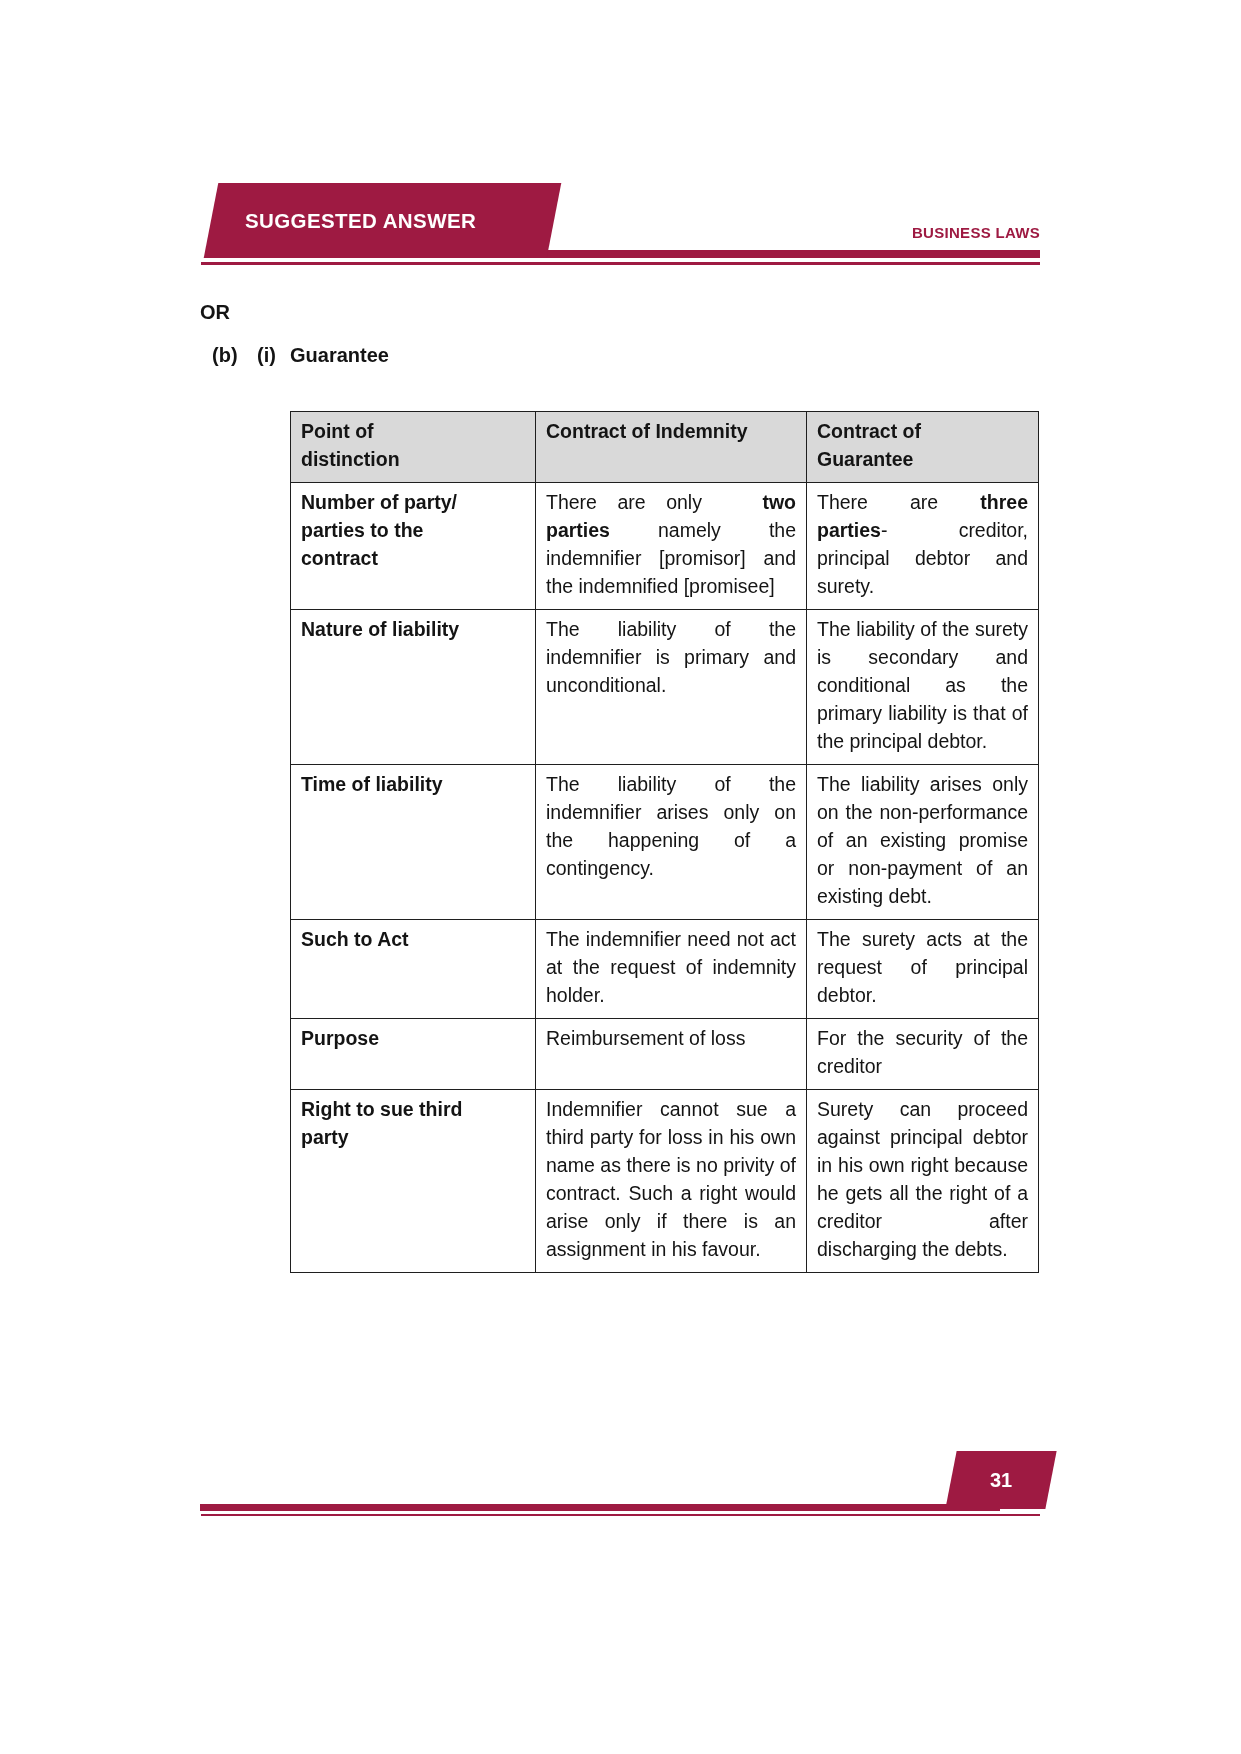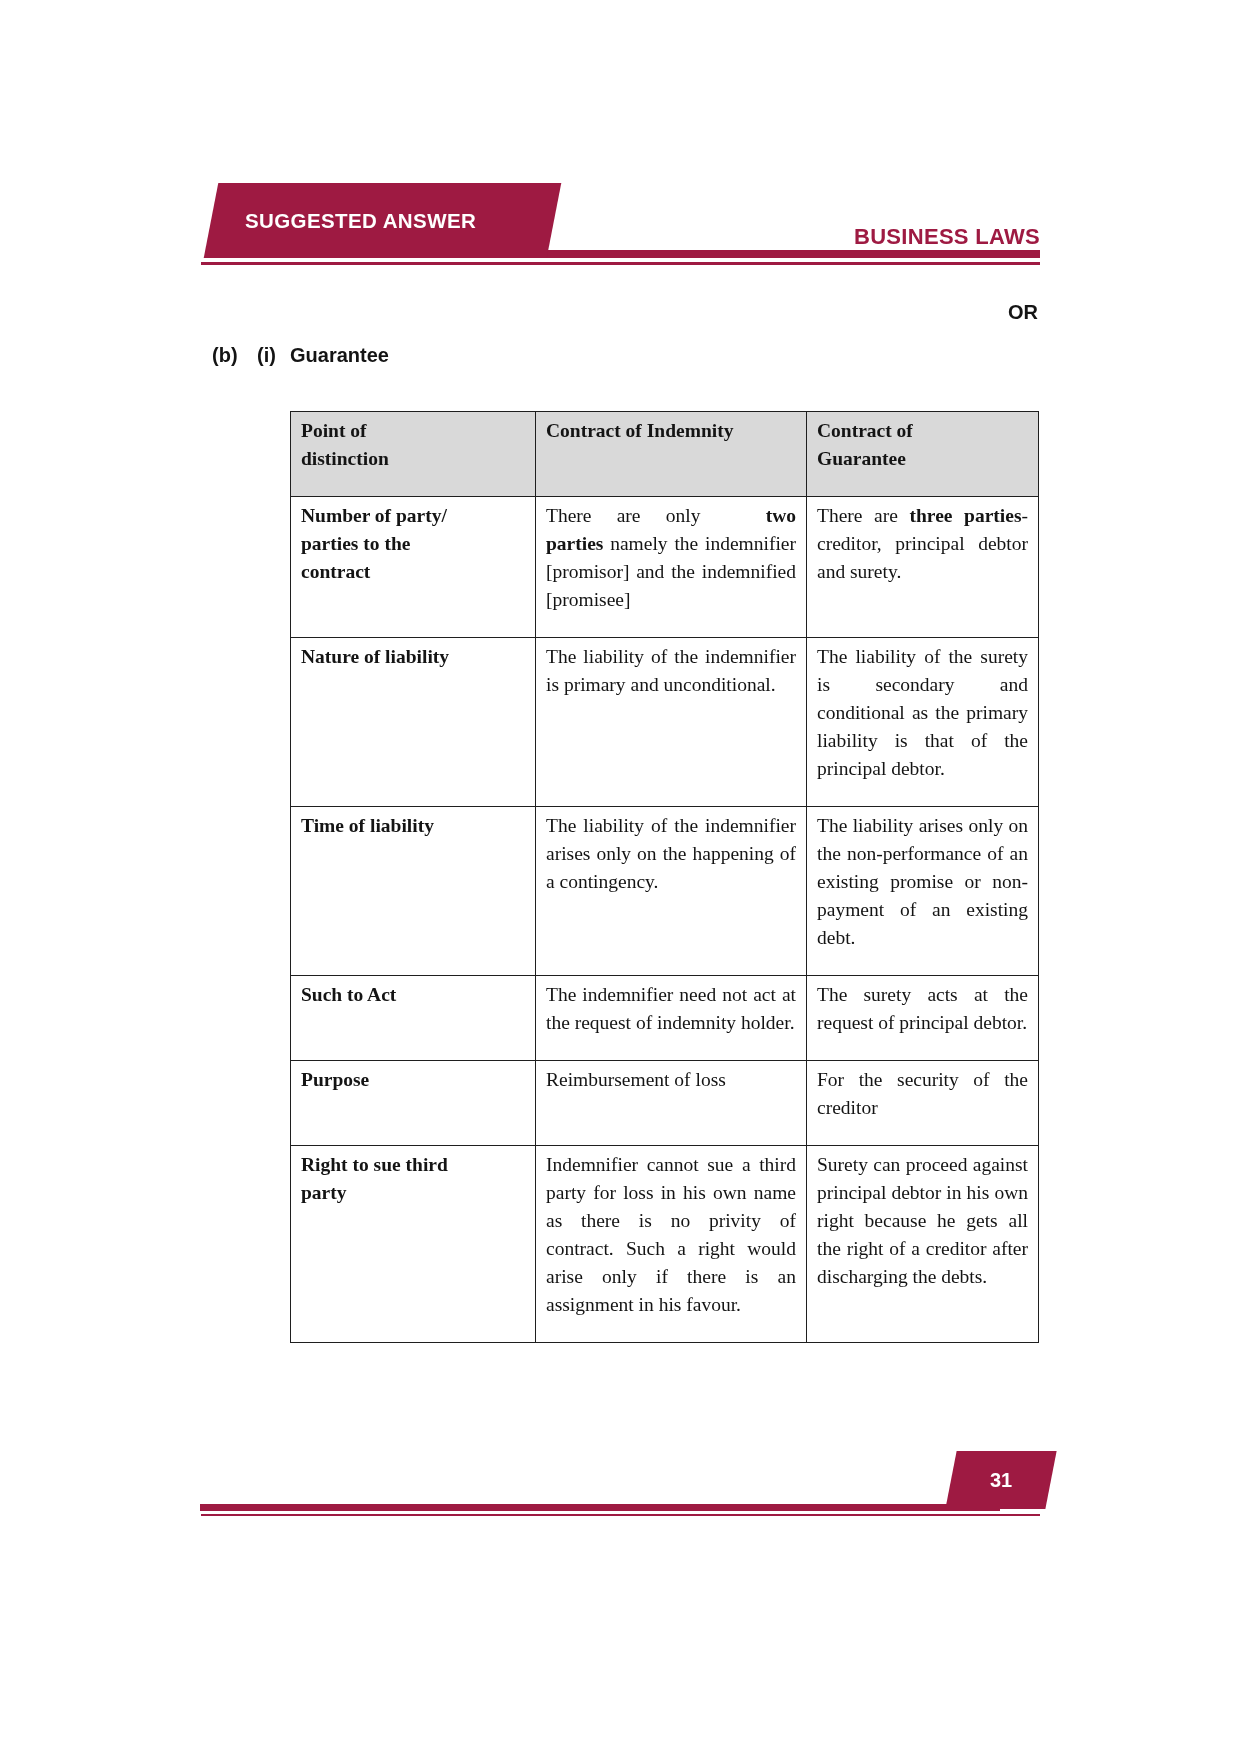--- a/index.html
+++ b/index.html
@@ -38,27 +38,27 @@
     font-size:20.5px;
     line-height:75px;
     padding-left:34px;
     letter-spacing:0.4px;
     white-space:nowrap;
   }
   .subject{
     position:absolute;right:201px;top:224px;
     color:var(--accent);
     font-weight:700;
-    font-size:22px;
+    font-size:15px;
     letter-spacing:0.3px;
   }
   
   .or-label{
     position:absolute;left:200px;top:301px;width:838px;
-    text-align:right;
+    text-align:left;
     font-weight:700;
     font-size:20px;
   }
   .heading{
     position:absolute;left:212px;top:338px;width:826px;
     display:grid;
     grid-template-columns:45px 33px 1fr;
     font-weight:700;
     font-size:20px;
     line-height:35px;
@@ -71,22 +71,21 @@
   table.cmp{
     position:absolute;left:290px;top:411px;width:748px;
     border-collapse:collapse;
     table-layout:fixed;
     font-size:19.5px;
     line-height:28px;
   }
   table.cmp td,table.cmp th{
     border:1.5px solid var(--border);
     vertical-align:top;
-    padding:5px 10px 23px 10px;
-    font-family:Liberation Serif, serif;
+    padding:5px 10px 9px 10px;
   }
   table.cmp th{
     background:var(--header-bg);
     text-align:left;
     font-weight:700;
     white-space:pre-line;
   }
   td.point{
     font-weight:700;
     white-space:pre-line;

